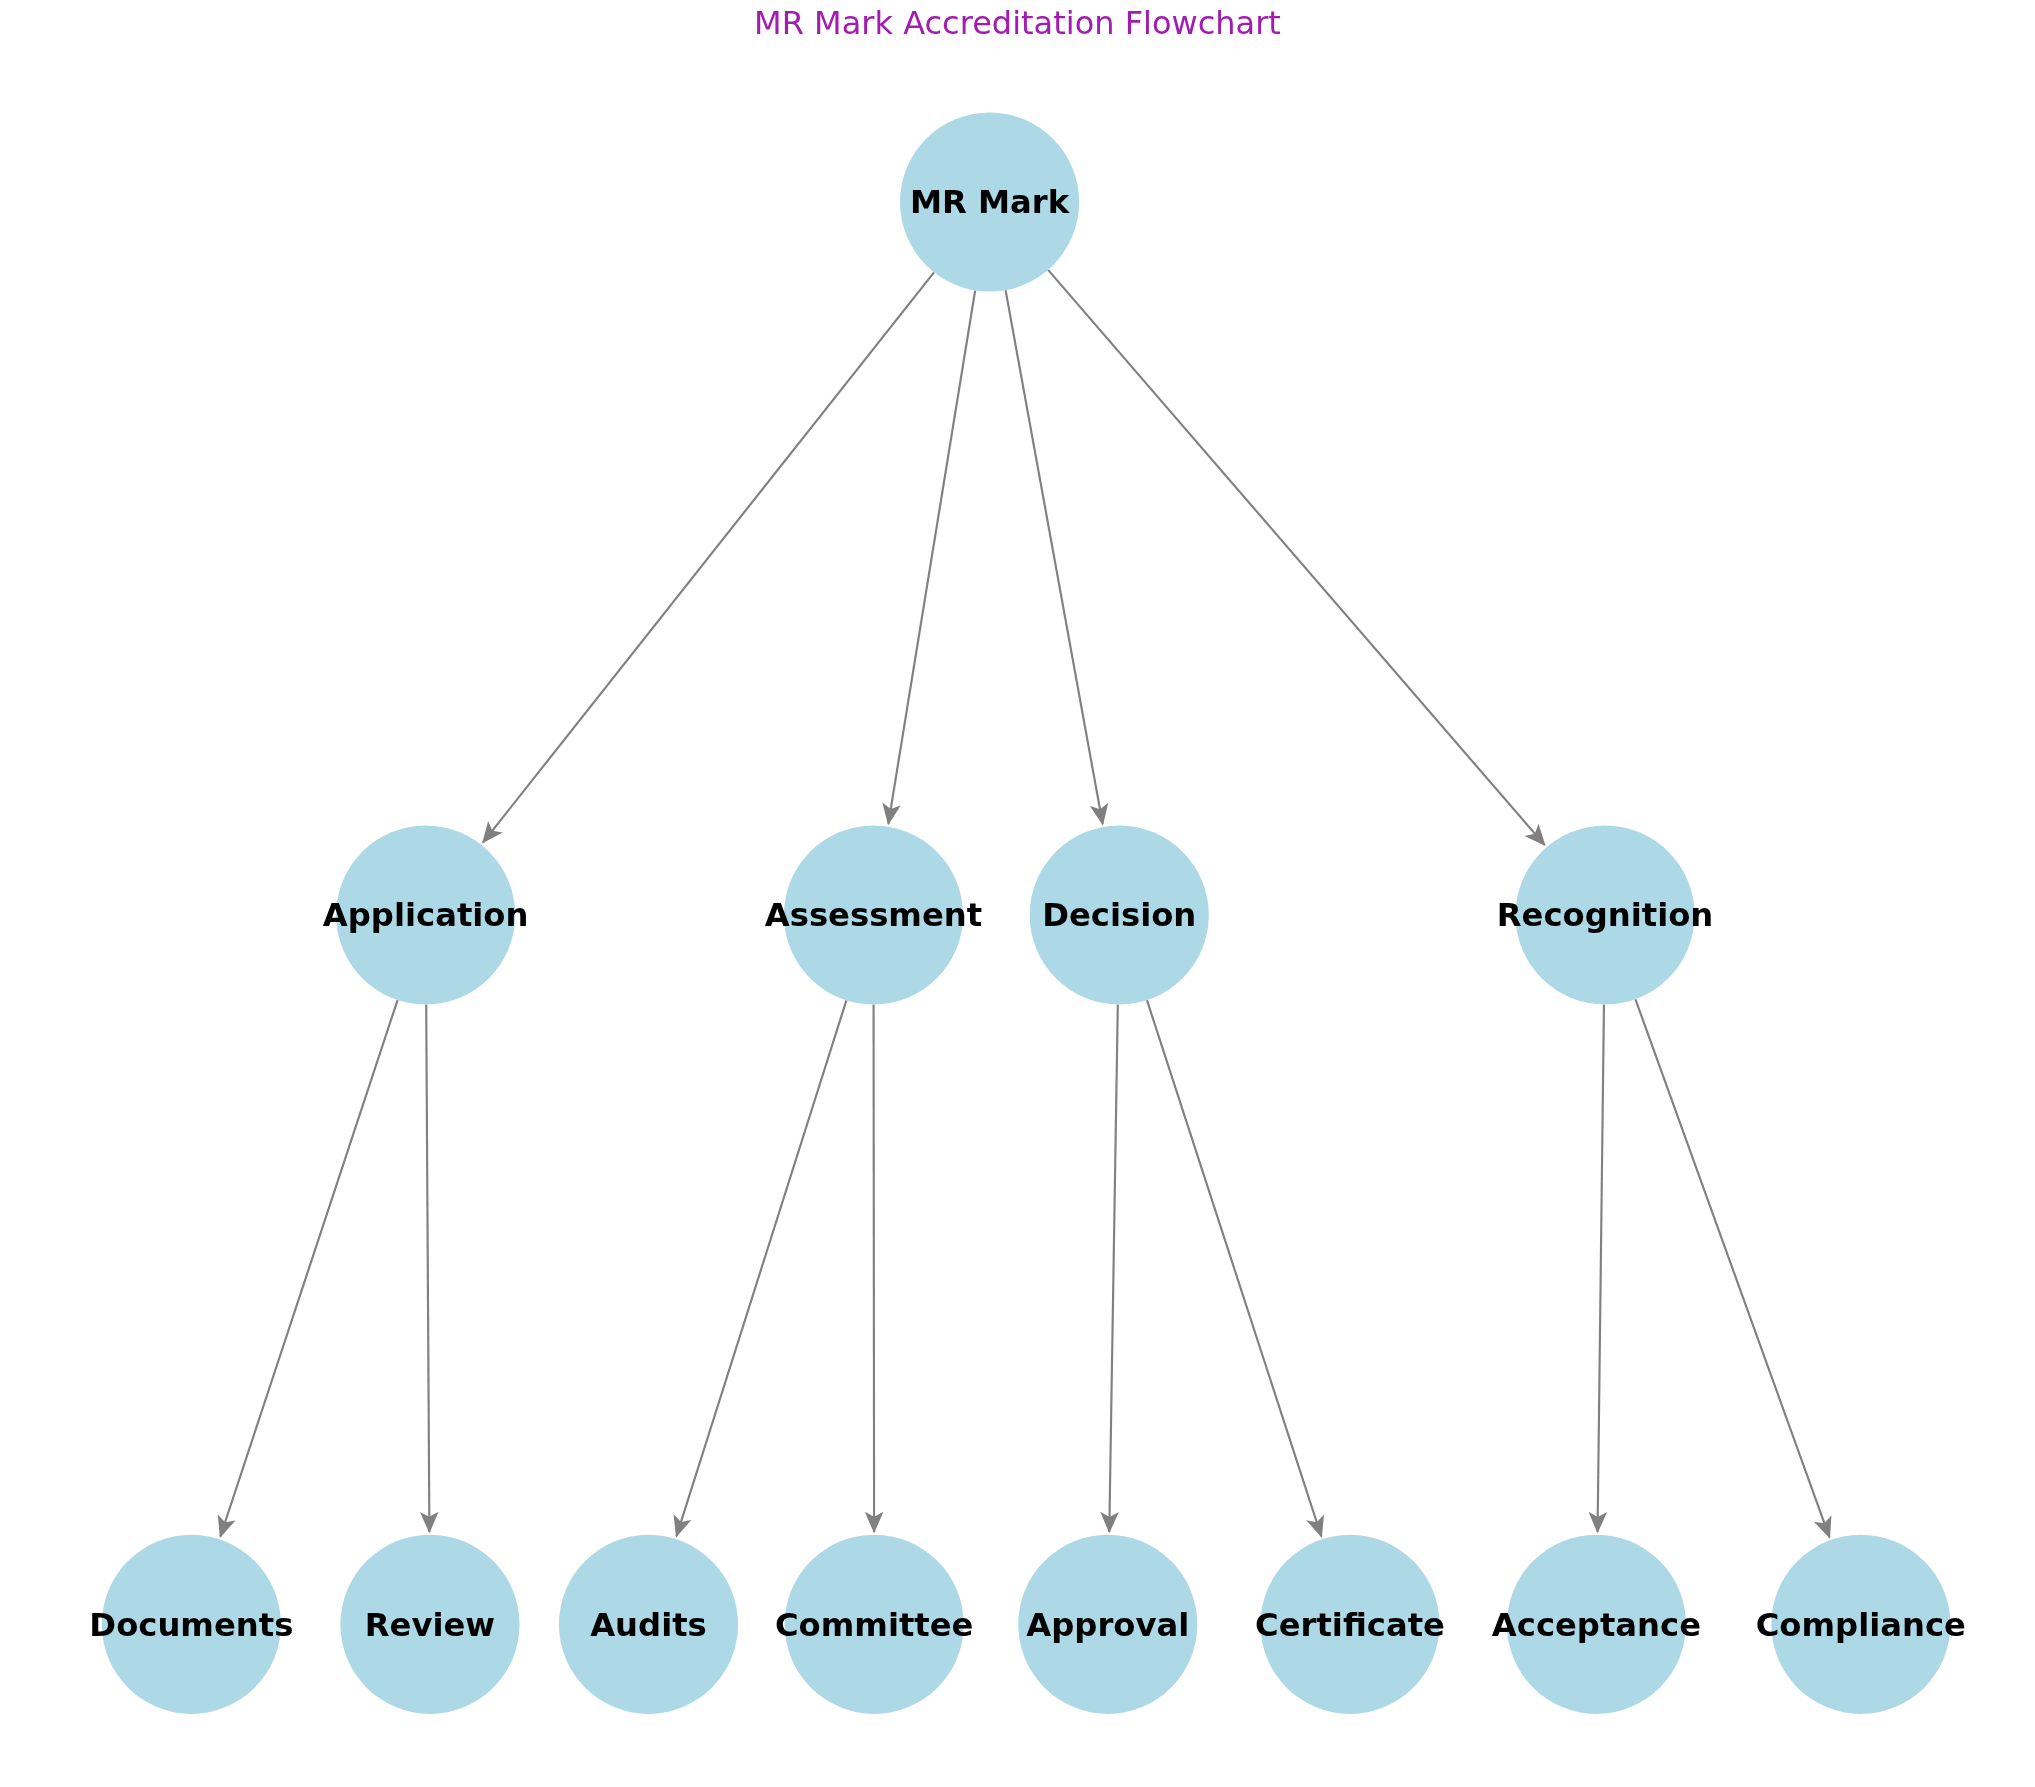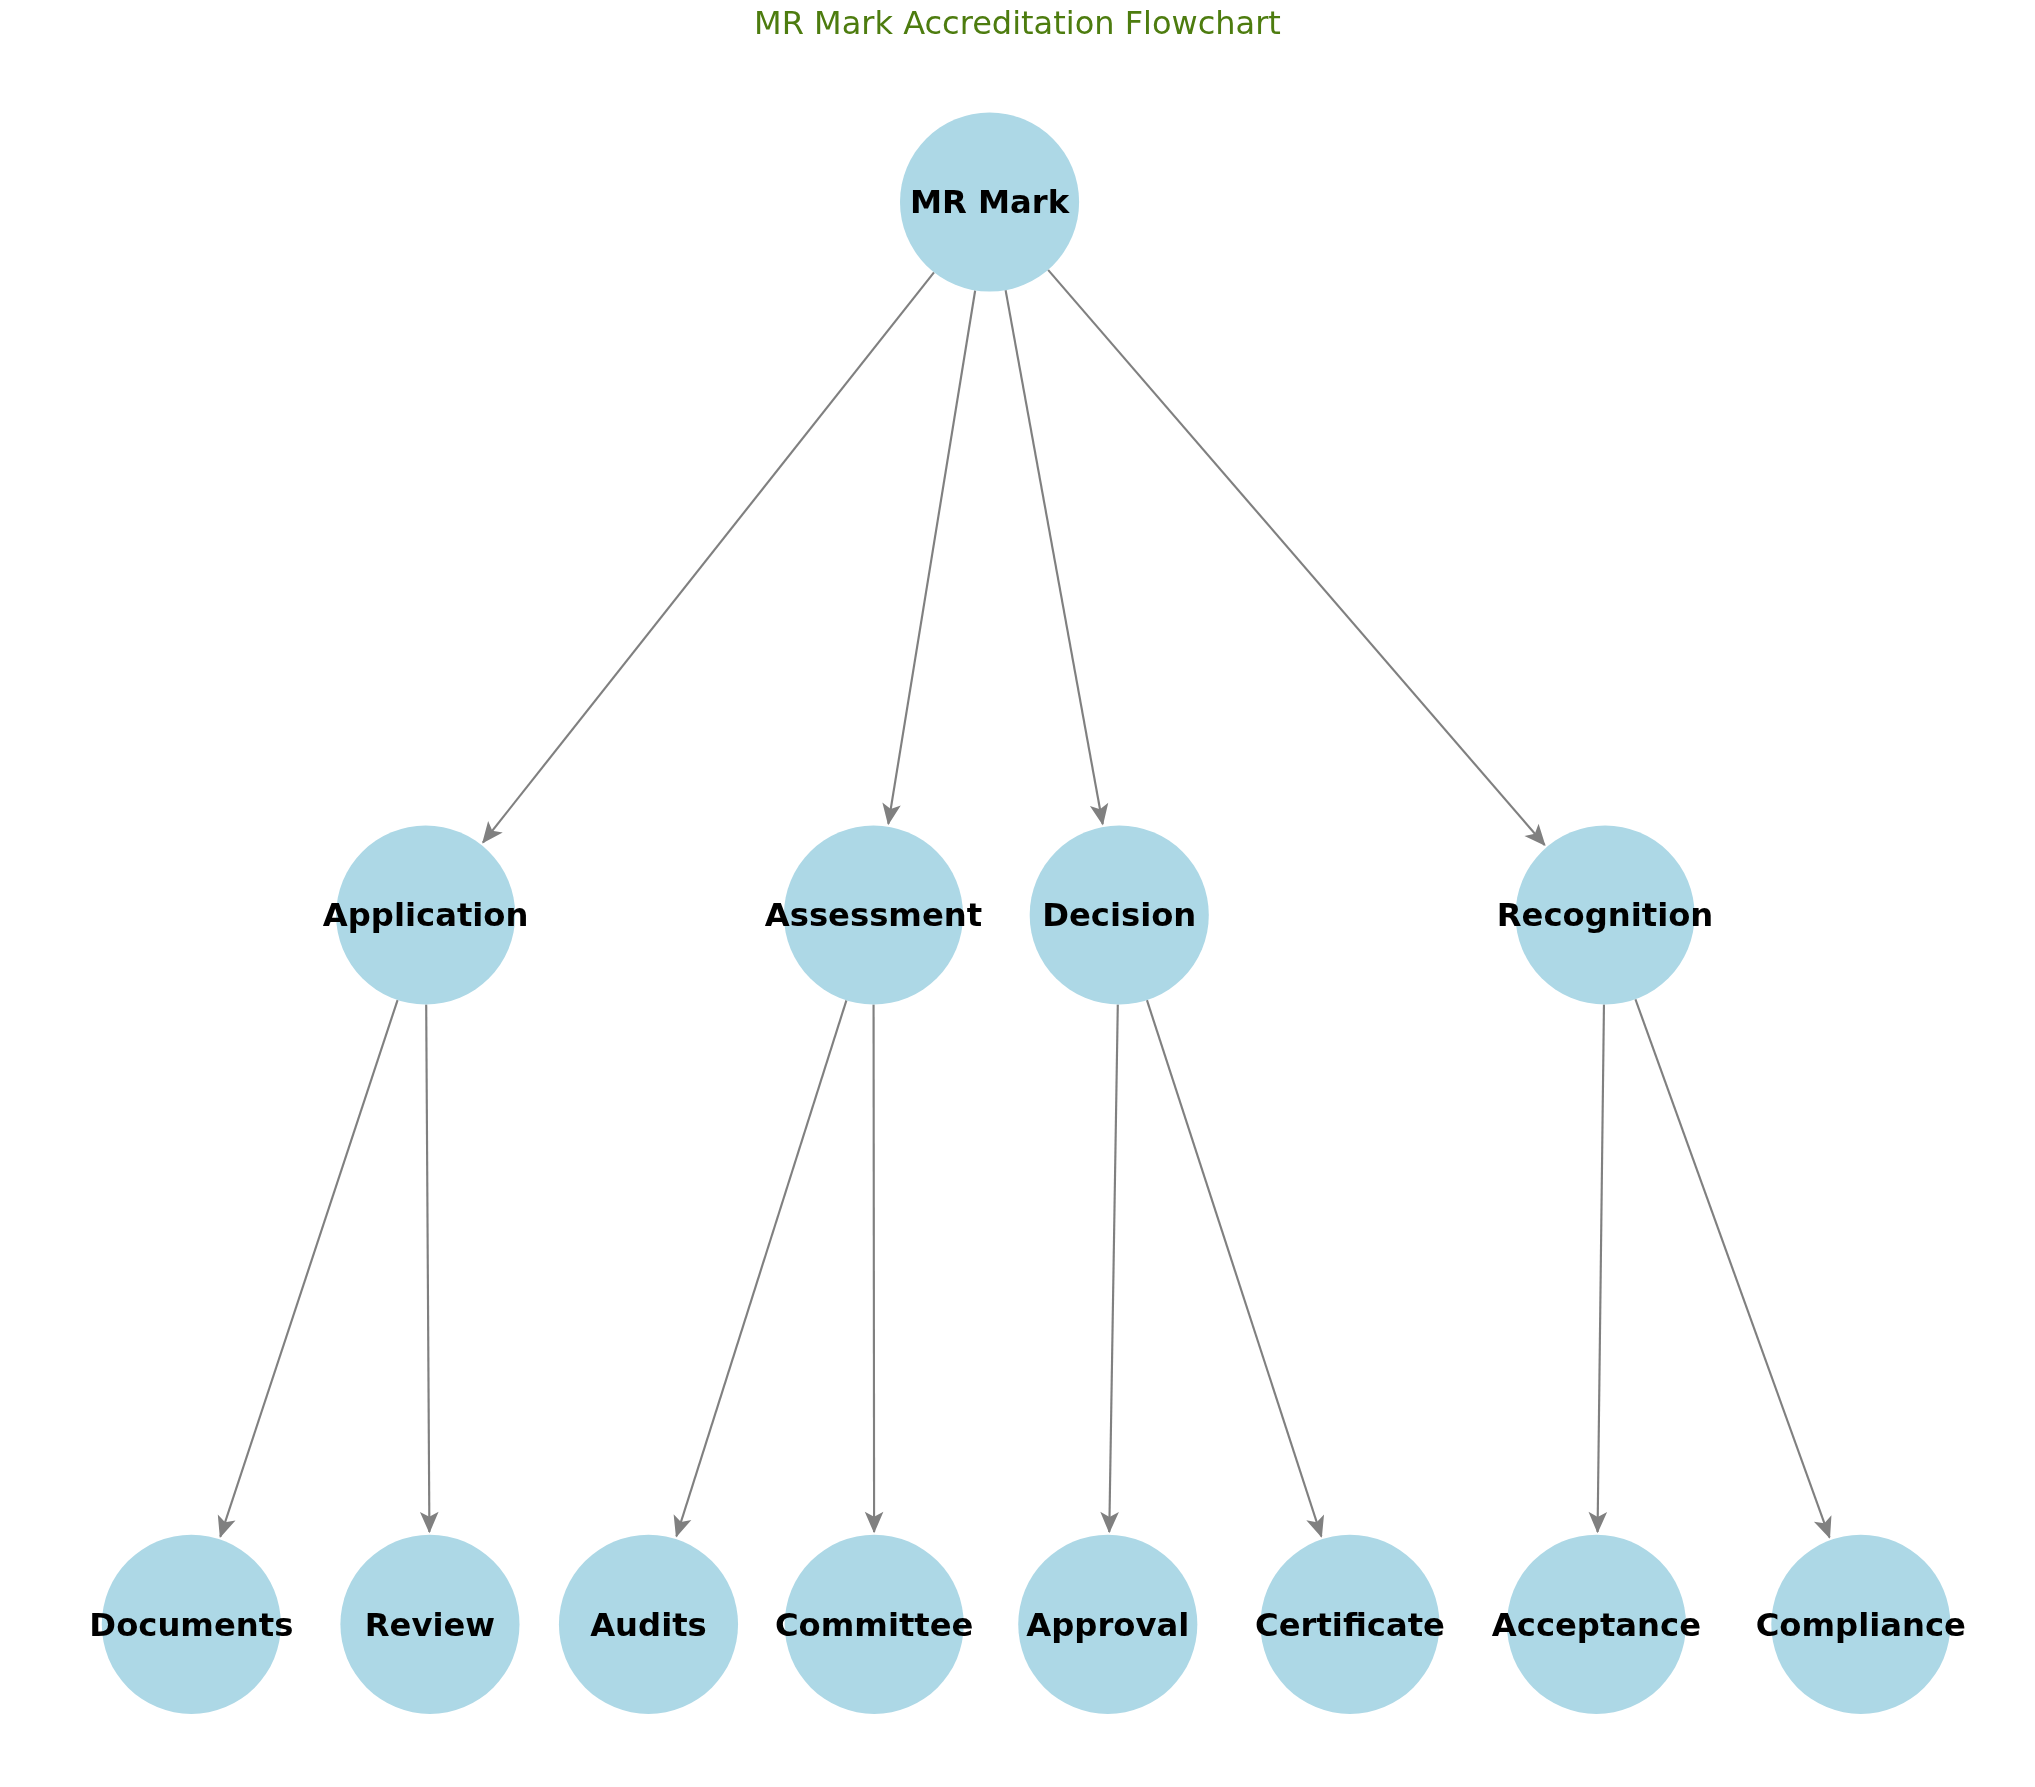--- a/index.html
+++ b/index.html
@@ -40,21 +40,21 @@
     font-weight: bold;
     text-anchor: middle;
   }
   .edge-line {
     fill: none;
   }
 </style>
 </head>
 <body>
 
-<div class="title" style="color: #4d7c0f;">MR Mark Accreditation Flowchart</div>
+<div class="title" style="color: #a21caf;">MR Mark Accreditation Flowchart</div>
 
 <svg class="flowchart" xmlns="http://www.w3.org/2000/svg" viewBox="0 0 2840 2494" width="2035" height="1787">
   <defs>
     <marker id="arrowhead" markerUnits="userSpaceOnUse" markerWidth="40" markerHeight="32" refX="30" refY="16" orient="auto">
       <path d="M2,3 L32,16 L2,29 L9,16 Z" fill="#808080"></path>
     </marker>
   </defs>
   <g id="edges-layer">
       <line x1="1303.4550435482213" y1="380.0396844593644" x2="674.0263950582356" y2="1175.8230456379358" stroke="#808080" stroke-width="3" marker-end="url(#arrowhead)" class="edge-line"></line>
       <line x1="1360.9127405756417" y1="405.3754514026941" x2="1239.7300517259378" y2="1149.6765341524197" stroke="#808080" stroke-width="3" marker-end="url(#arrowhead)" class="edge-line"></line>

